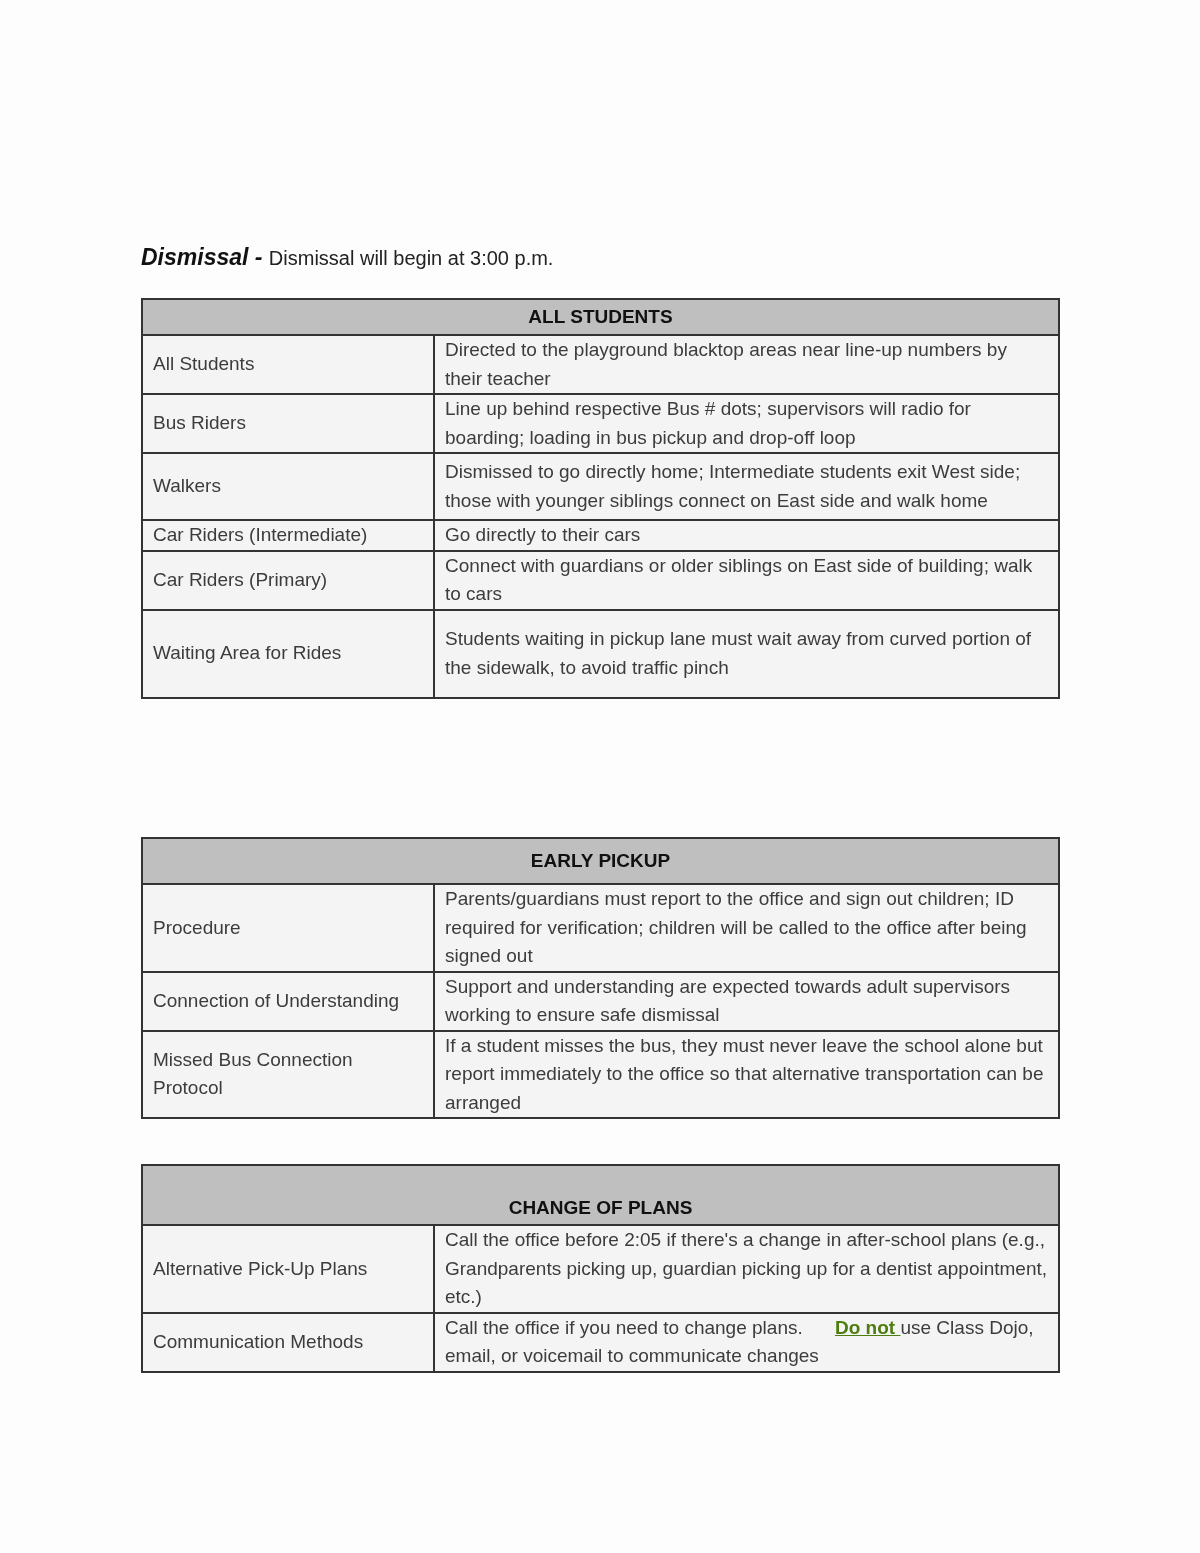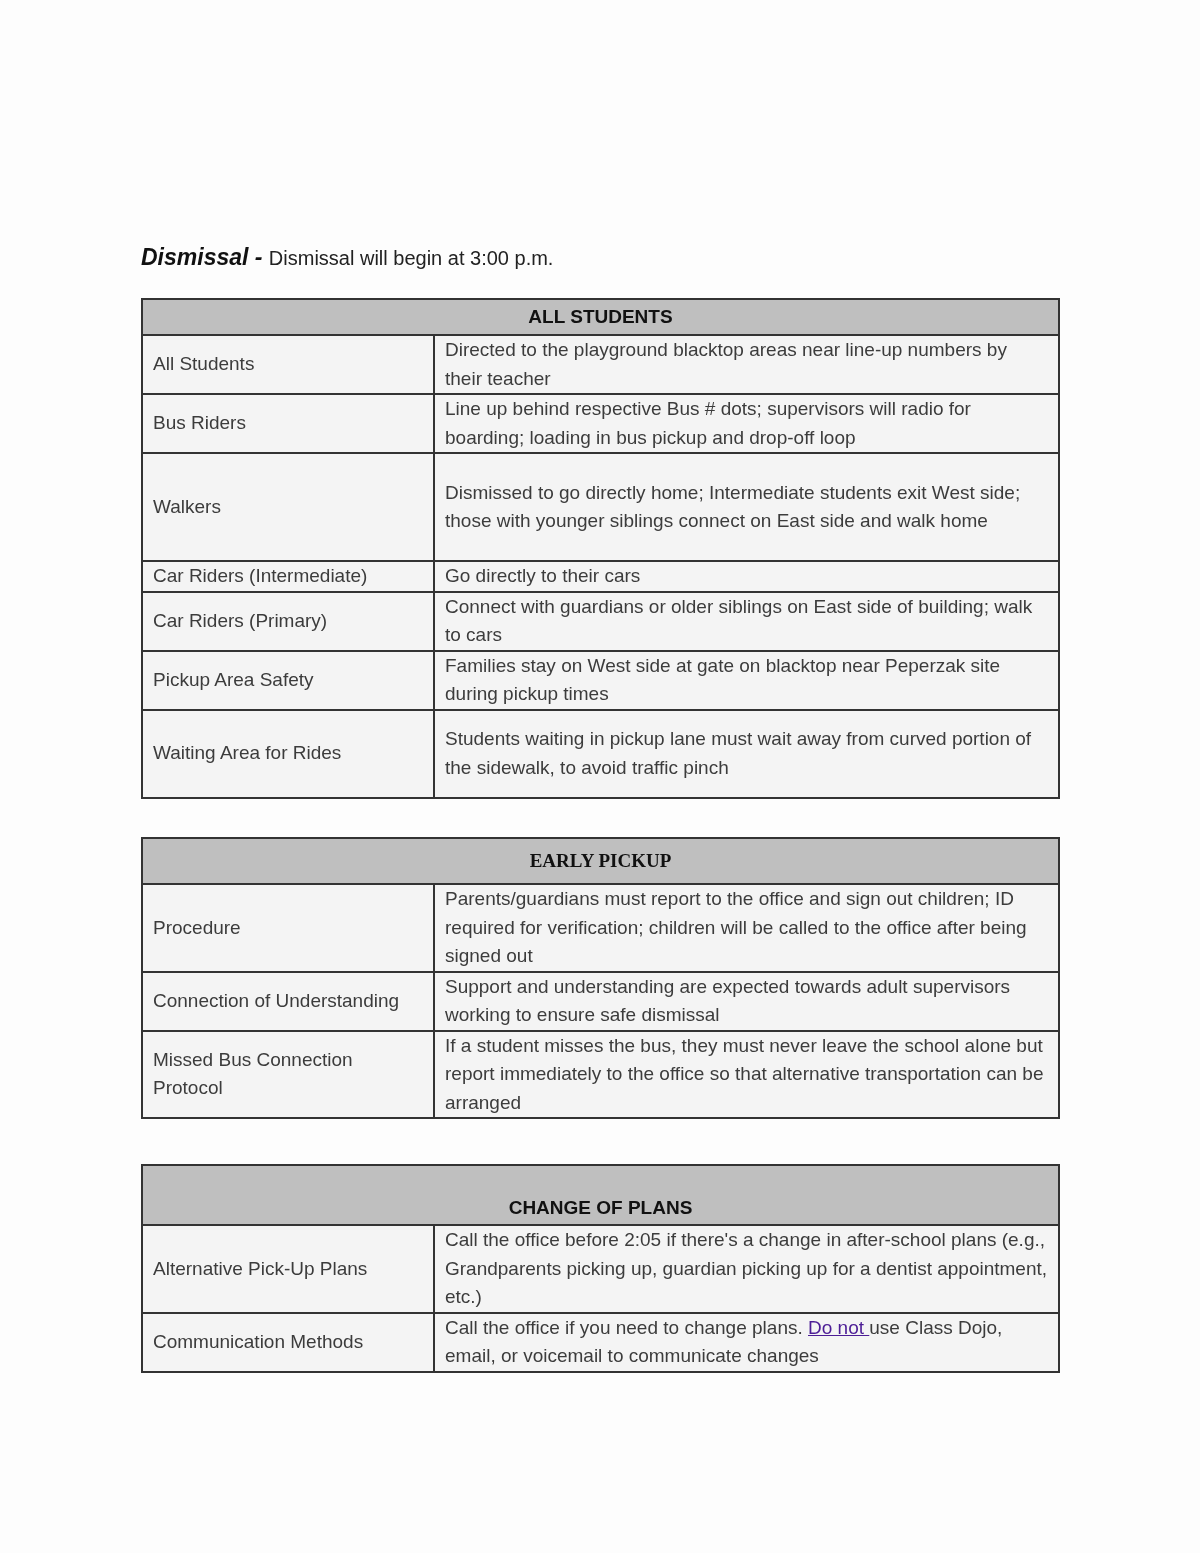--- a/index.html
+++ b/index.html
@@ -34,24 +34,24 @@
     background: #f4f4f4;
     border: 2px solid #333;
     padding: 0 10px;
     vertical-align: middle;
     color: #3c3c3c;
   }
   table.tbl td.label { width: 270px; }
   .t1 { top: 298px; }
   .t1 th { height: 30px; }
   .t2 { top: 837px; }
-  .t2 th { height: 40px; color: #3b4150; font-family: Liberation Serif, serif; }
+  .t2 th { height: 40px; color: #3b4150; }
   .t3 { top: 1164px; }
   .t3 th { height: 54px; vertical-align: bottom; padding-bottom: 1px; }
-  .emph { font-weight: normal; text-decoration: underline; color: #4c1d95; }
+  .emph { font-weight: bold; text-decoration: underline; color: #4d7c0f; margin-left: 27px; }
 </style>
 </head>
 <body>
 
 <div class="heading">
   <span class="title">Dismissal</span><span class="dash"> - </span><span>Dismissal will begin at 3:00 p.m.</span>
 </div>
 
 <table class="tbl t1">
   <tbody>
@@ -59,35 +59,31 @@
         <th colspan="2">ALL STUDENTS</th>
       </tr>
   <tr style="height:58px">
     <td class="label">All Students</td>
     <td>Directed to the playground blacktop areas near line-up numbers by their teacher</td>
   </tr>
   <tr style="height:58px">
     <td class="label">Bus Riders</td>
     <td>Line up behind respective Bus # dots; supervisors will radio for boarding; loading in bus pickup and drop-off loop</td>
   </tr>
-  <tr style="height:108px">
+  <tr style="height:67px">
     <td class="label">Walkers</td>
     <td>Dismissed to go directly home; Intermediate students exit West side; those with younger siblings connect on East side and walk home</td>
   </tr>
   <tr style="height:29px">
     <td class="label">Car Riders (Intermediate)</td>
     <td>Go directly to their cars</td>
   </tr>
   <tr style="height:58px">
     <td class="label">Car Riders (Primary)</td>
     <td>Connect with guardians or older siblings on East side of building; walk to cars</td>
-  </tr>
-  <tr style="height:58px">
-    <td class="label">Pickup Area Safety</td>
-    <td>Families stay on West side at gate on blacktop near Peperzak site during pickup times</td>
   </tr>
   <tr style="height:88px">
     <td class="label">Waiting Area for Rides</td>
     <td>Students waiting in pickup lane must wait away from curved portion of the sidewalk, to avoid traffic pinch</td>
   </tr>
 </tbody>
   </table>
 
 <table class="tbl t2">
   <tbody>

